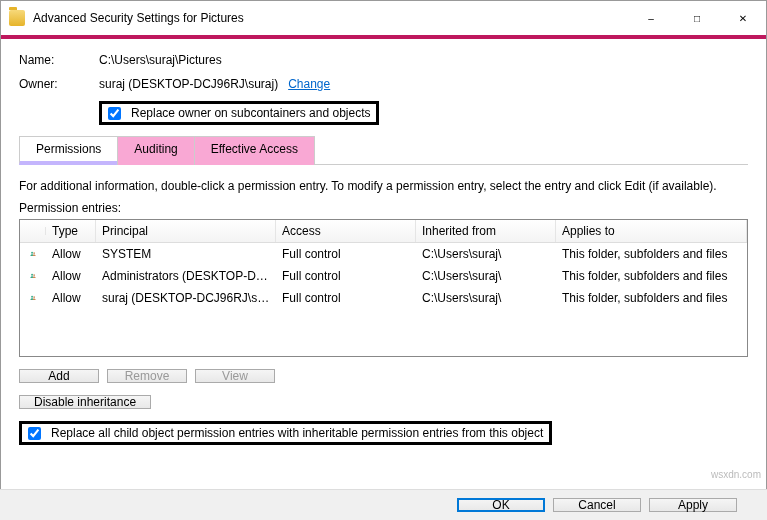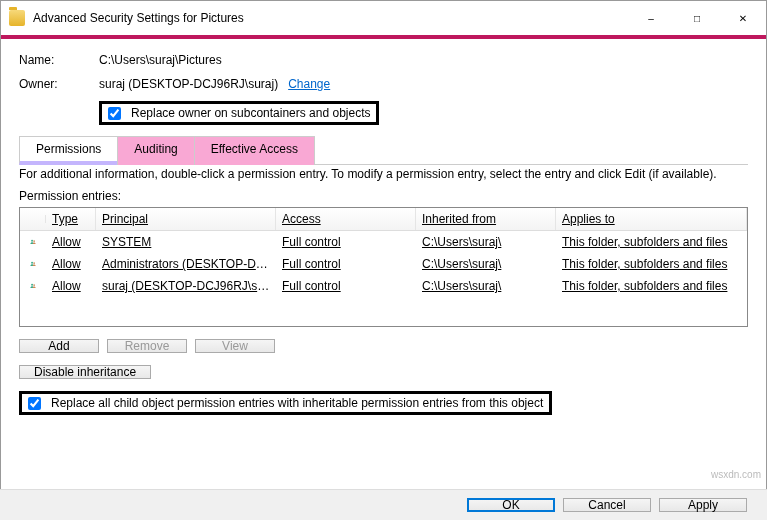--- a/index.html
+++ b/index.html
@@ -47,25 +47,25 @@
   .boxed.wide { margin-top:4px; margin-left:0; }
   input[type="checkbox"] { margin:0 4px 0 0; width:13px; height:13px; }
 
   .tabs { display:flex; border-bottom:1px solid #ccc; margin-top:10px; }
   .tab {
     padding: 5px 16px; border:1px solid #ccc; border-bottom:none;
     margin-right:-1px; background:#f9a8d4; position:relative; top:1px;
   }
   .tab.active { background:#fff; border-bottom:4px solid #c4b5fd; }
 
-  .info { margin: 2px 0 8px; }
+  .info { margin: 14px 0 8px; }
   .sublabel { margin-bottom:4px; }
 
   .perm-table {
-    border:1px solid #888; height: 120px; background:#fff;text-decoration:underline;
+    border:1px solid #888; height: 138px; background:#fff;
   }
   .perm-head, .perm-row {
     display:grid;
     grid-template-columns: 26px 50px 180px 140px 140px 1fr;
     align-items:center;
   }
   .perm-head {
     border-bottom:1px solid #ddd;
     background: linear-gradient(#fff,#f4f4f4);
   }
@@ -86,21 +86,21 @@
     min-width:80px; height:14px; border:1px solid #aaa;
     background:linear-gradient(#f5f5f5,#e8e8e8);
     padding:0 14px; display:inline-flex; align-items:center; justify-content:center;
     font-family:inherit; font-size:12px;
   }
   .btn:disabled { color:#999; }
   .btn.default { border-color:#0078d7; box-shadow:0 0 0 1px #0078d7 inset; }
 
   .footer {
     position:absolute; bottom:0; left:0; right:0;
-    border-top:1px solid #ddd; padding:8px 20px;
+    border-top:1px solid #ddd; padding:8px 30px;
     display:flex; justify-content:flex-end; gap:8px; background:#f0f0f0;
   }
   .footer .btn { min-width:88px; }
 
   .watermark { position:absolute; right:6px; bottom:40px; font-size:10px; color:#bbb; }
 </style>
 </head>
 <body>
 
 <div class="titlebar">

